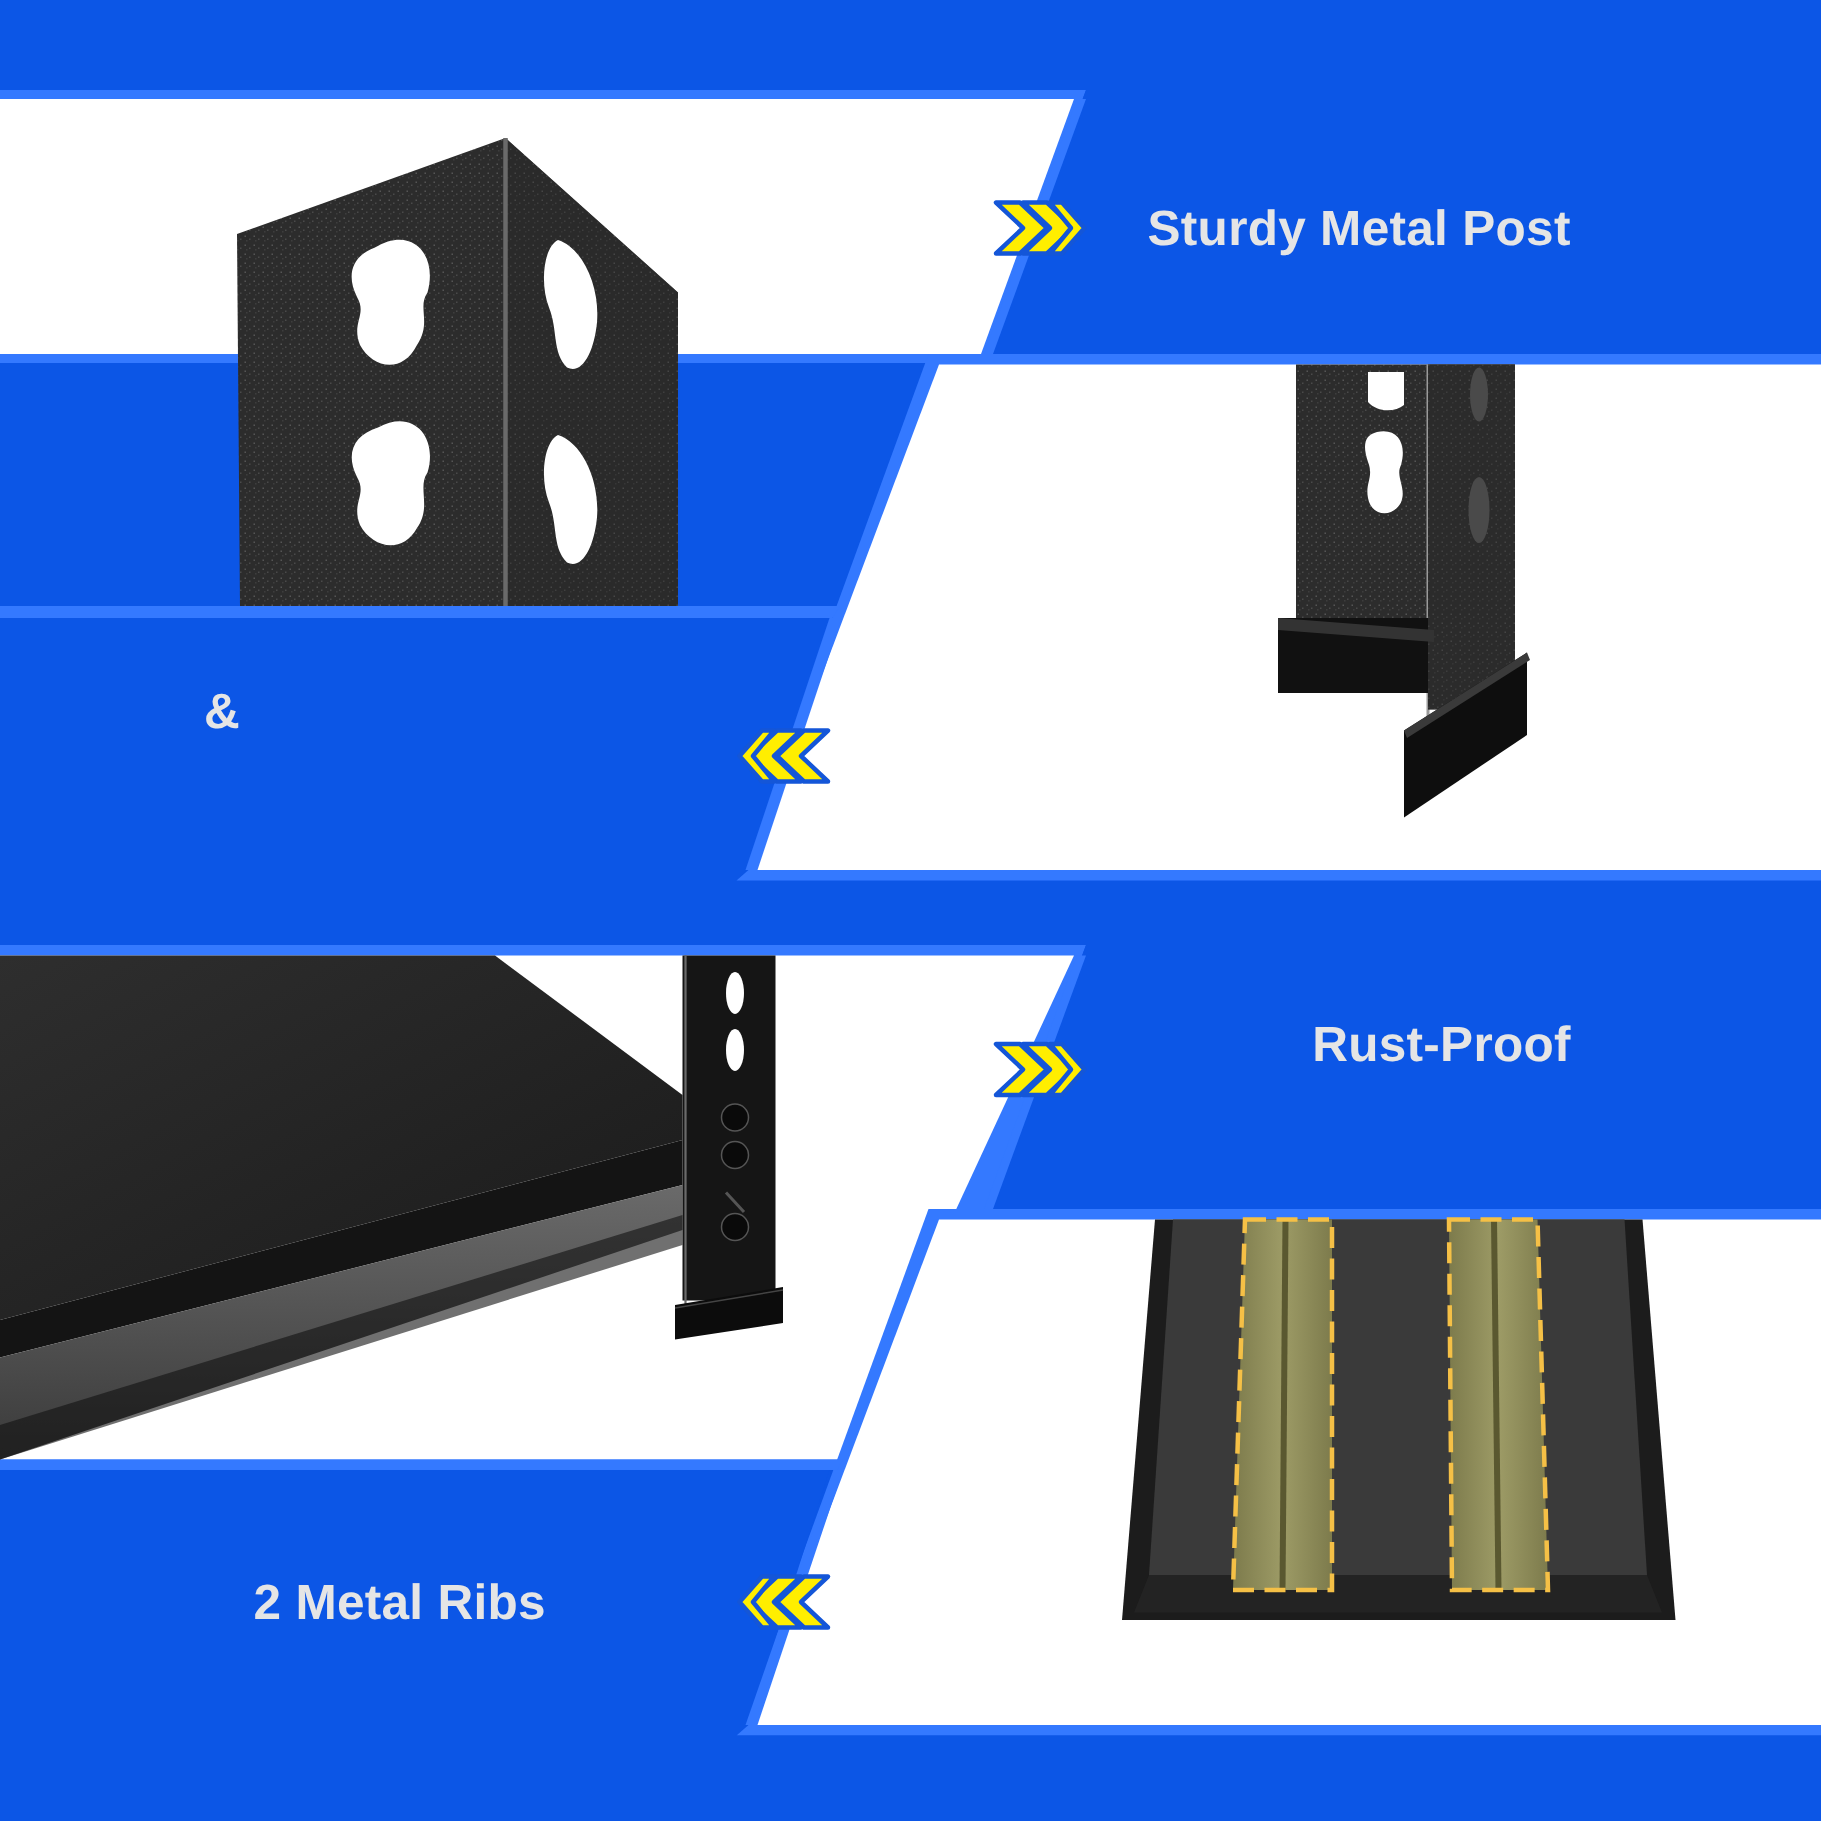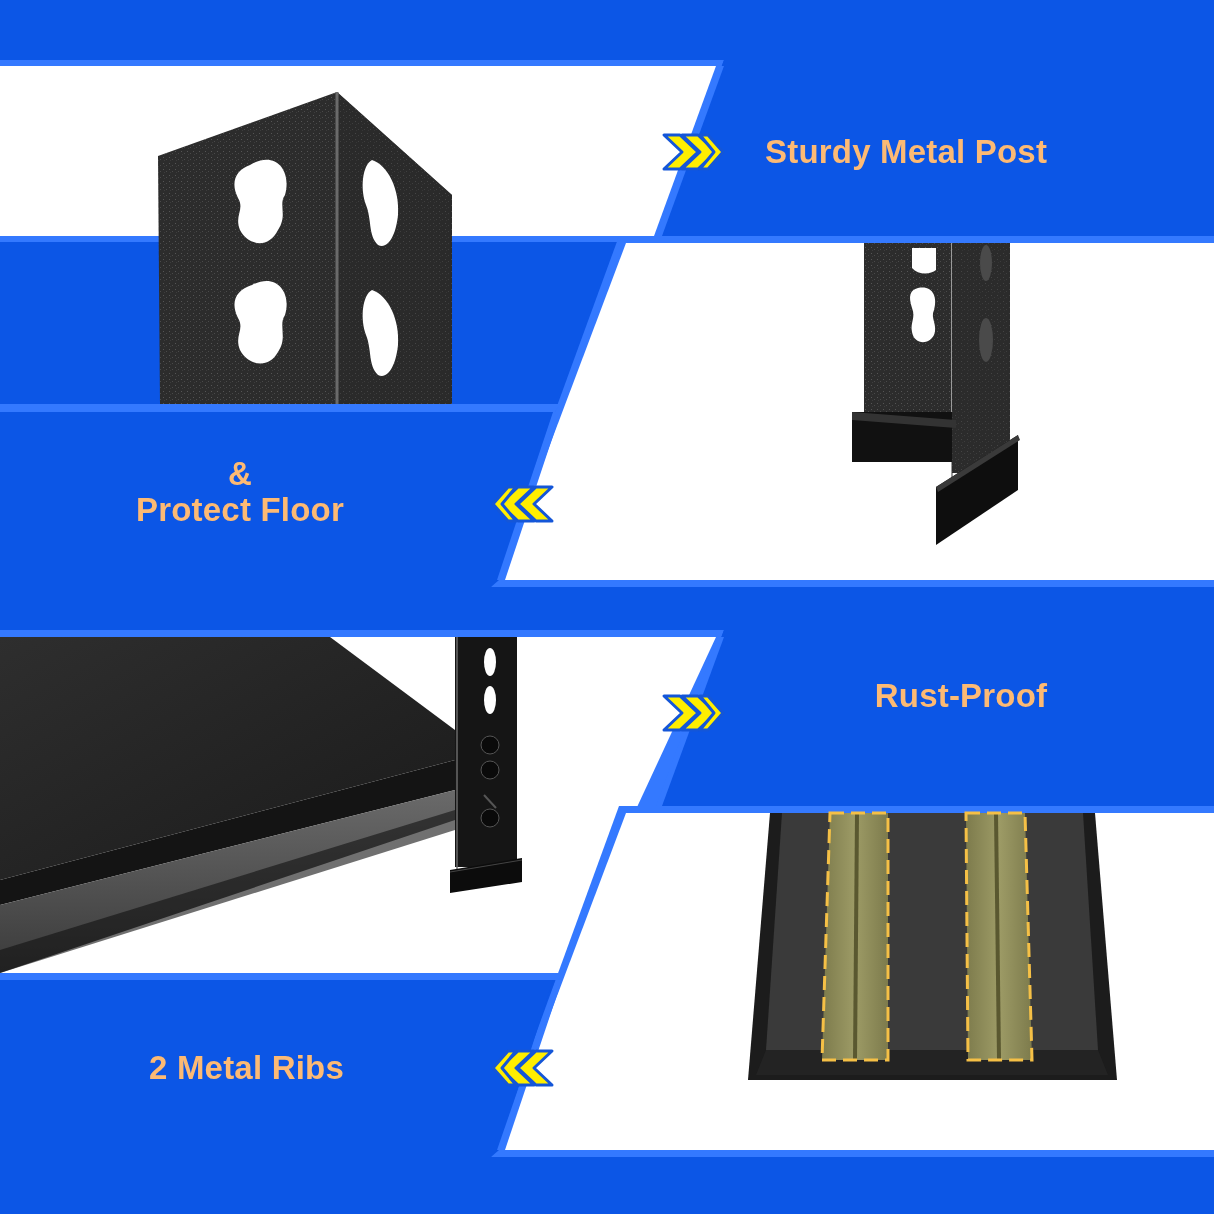--- a/index.html
+++ b/index.html
@@ -1,18 +1,18 @@
 <!DOCTYPE html>
 <html><head>
 <meta charset="utf-8">
 <style>
   html, body { margin: 0; padding: 0; }
   body { width: 1214px; height: 1214px; overflow: hidden; background: #0c56e6; position: relative; font-family: "Liberation Sans", "DejaVu Sans", sans-serif; }
   .layer { position: absolute; left: 0; top: 0; width: 1214px; height: 1214px; }
-  .caption { position: absolute; color: #fdba74; font-weight: bold; text-align: center; line-height: 36px; font-size: 33px; letter-spacing: 0.2px; white-space: nowrap; }
+  .caption { position: absolute; color: #e5e5e5; font-weight: bold; text-align: center; line-height: 36px; font-size: 33px; letter-spacing: 0.2px; white-space: nowrap; }
   .caption .line { display: block; }
   .chev { position: absolute; width: 66px; height: 42px; }
 </style>
 </head>
 <body>
 
 <svg class="layer" viewBox="0 0 1214 1214" xmlns="http://www.w3.org/2000/svg">
 
   <polygon points="0,60 724,60 658,242 0,242" fill="#3479ff"></polygon>
   <polygon points="0,66 716,66 654,236 0,236" fill="#ffffff"></polygon>
@@ -136,21 +136,20 @@
     </g>
   </svg>
   <div class="caption" style="left:765px; top:134px;">
     <span class="line">Sturdy Metal Post</span>
   </div>
 </div>
 
 <div>
   <div class="caption" style="left:136px; top:456px; line-height:35.5px;">
     <span class="line">&amp;</span>
-    <span class="line">Protect Floor</span>
   </div>
   <svg class="chev" style="left:490px; top:483px;" viewBox="0 0 66 42">
     <g fill="#ffee00" stroke="#1456d8" stroke-width="3" stroke-linejoin="round" transform="translate(66,0) scale(-1,1)">
       <polygon points="4,4 20,4 38,21 20,38 4,38 22,21"></polygon>
       <polygon points="22,4 38,4 56,21 38,38 22,38 40,21"></polygon>
       <polygon points="40,4 48,4 63,21 48,38 40,38 54,21"></polygon>
     </g>
   </svg>
 </div>
 
@@ -161,21 +160,21 @@
       <polygon points="22,4 38,4 56,21 38,38 22,38 40,21"></polygon>
       <polygon points="40,4 48,4 63,21 48,38 40,38 54,21"></polygon>
     </g>
   </svg>
   <div class="caption" style="left:745px; top:678px; width:432px;">
     <span class="line">Rust-Proof</span>
   </div>
 </div>
 
 <div>
-  <div class="caption" style="left:149px; top:1050px;">
+  <div class="caption" style="left:169px; top:1050px;">
     <span class="line">2 Metal Ribs</span>
   </div>
   <svg class="chev" style="left:490px; top:1047px;" viewBox="0 0 66 42">
     <g fill="#ffee00" stroke="#1456d8" stroke-width="3" stroke-linejoin="round" transform="translate(66,0) scale(-1,1)">
       <polygon points="4,4 20,4 38,21 20,38 4,38 22,21"></polygon>
       <polygon points="22,4 38,4 56,21 38,38 22,38 40,21"></polygon>
       <polygon points="40,4 48,4 63,21 48,38 40,38 54,21"></polygon>
     </g>
   </svg>
 </div>

